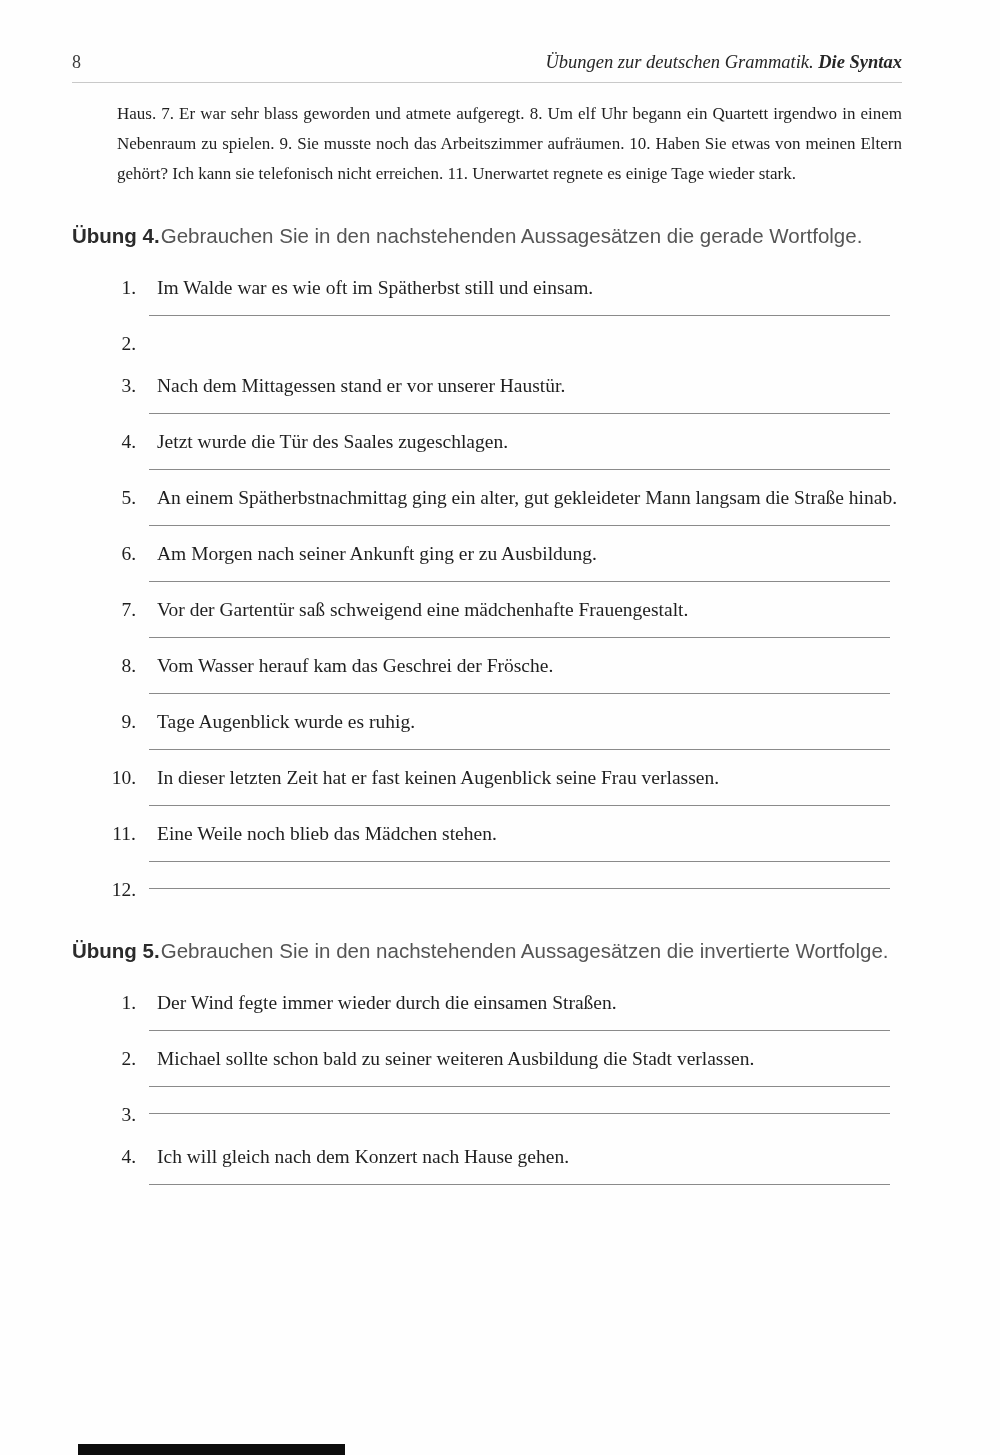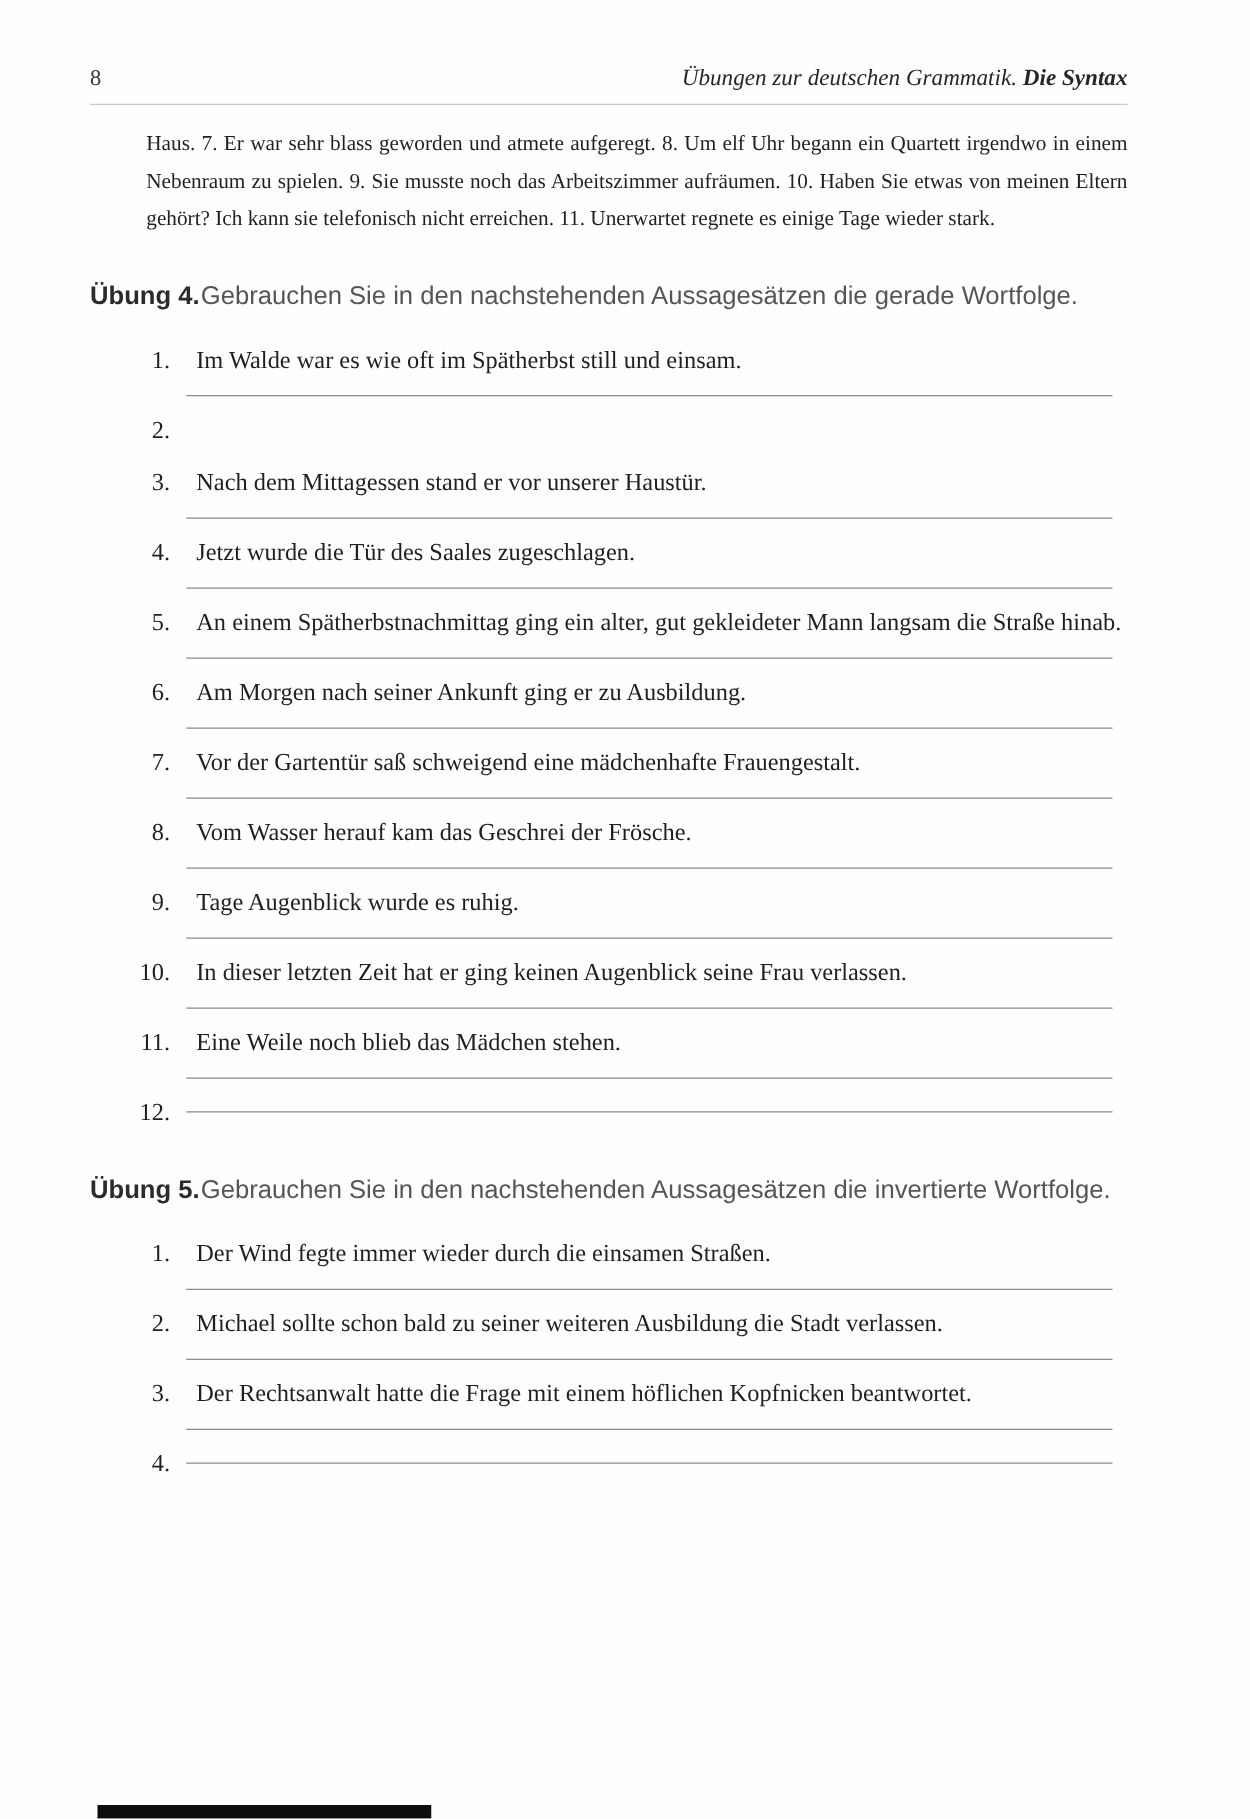--- a/index.html
+++ b/index.html
@@ -146,21 +146,21 @@
     <span class="item-number">9.</span>
     <div class="item-body">
       <span class="item-text">Tage Augenblick wurde es ruhig.</span>
       <div class="answer-line"></div>
     </div>
   </li>
 
   <li class="item">
     <span class="item-number">10.</span>
     <div class="item-body">
-      <span class="item-text">In dieser letzten Zeit hat er ging keinen Augenblick seine Frau verlassen.</span>
+      <span class="item-text">In dieser letzten Zeit hat er fast keinen Augenblick seine Frau verlassen.</span>
       <div class="answer-line"></div>
     </div>
   </li>
 
   <li class="item">
     <span class="item-number">11.</span>
     <div class="item-body">
       <span class="item-text">Eine Weile noch blieb das Mädchen stehen.</span>
       <div class="answer-line"></div>
     </div>
@@ -192,28 +192,28 @@
     <span class="item-number">2.</span>
     <div class="item-body">
       <span class="item-text">Michael sollte schon bald zu seiner weiteren Ausbildung die Stadt verlassen.</span>
       <div class="answer-line"></div>
     </div>
   </li>
 
   <li class="item">
     <span class="item-number">3.</span>
     <div class="item-body">
-      <span class="item-text">Der Rechtsanwalt hatte die Frage mit einem höflichen Kopfnicken beantwortet.</span>
       <div class="answer-line"></div>
     </div>
   </li>
 
   <li class="item">
     <span class="item-number">4.</span>
     <div class="item-body">
+      <span class="item-text">Ich will gleich nach dem Konzert nach Hause gehen.</span>
       <div class="answer-line"></div>
     </div>
   </li>
 </ol>
   </section>
 </div>
 
   <div class="scan-artifact"></div>
 
 </div>

